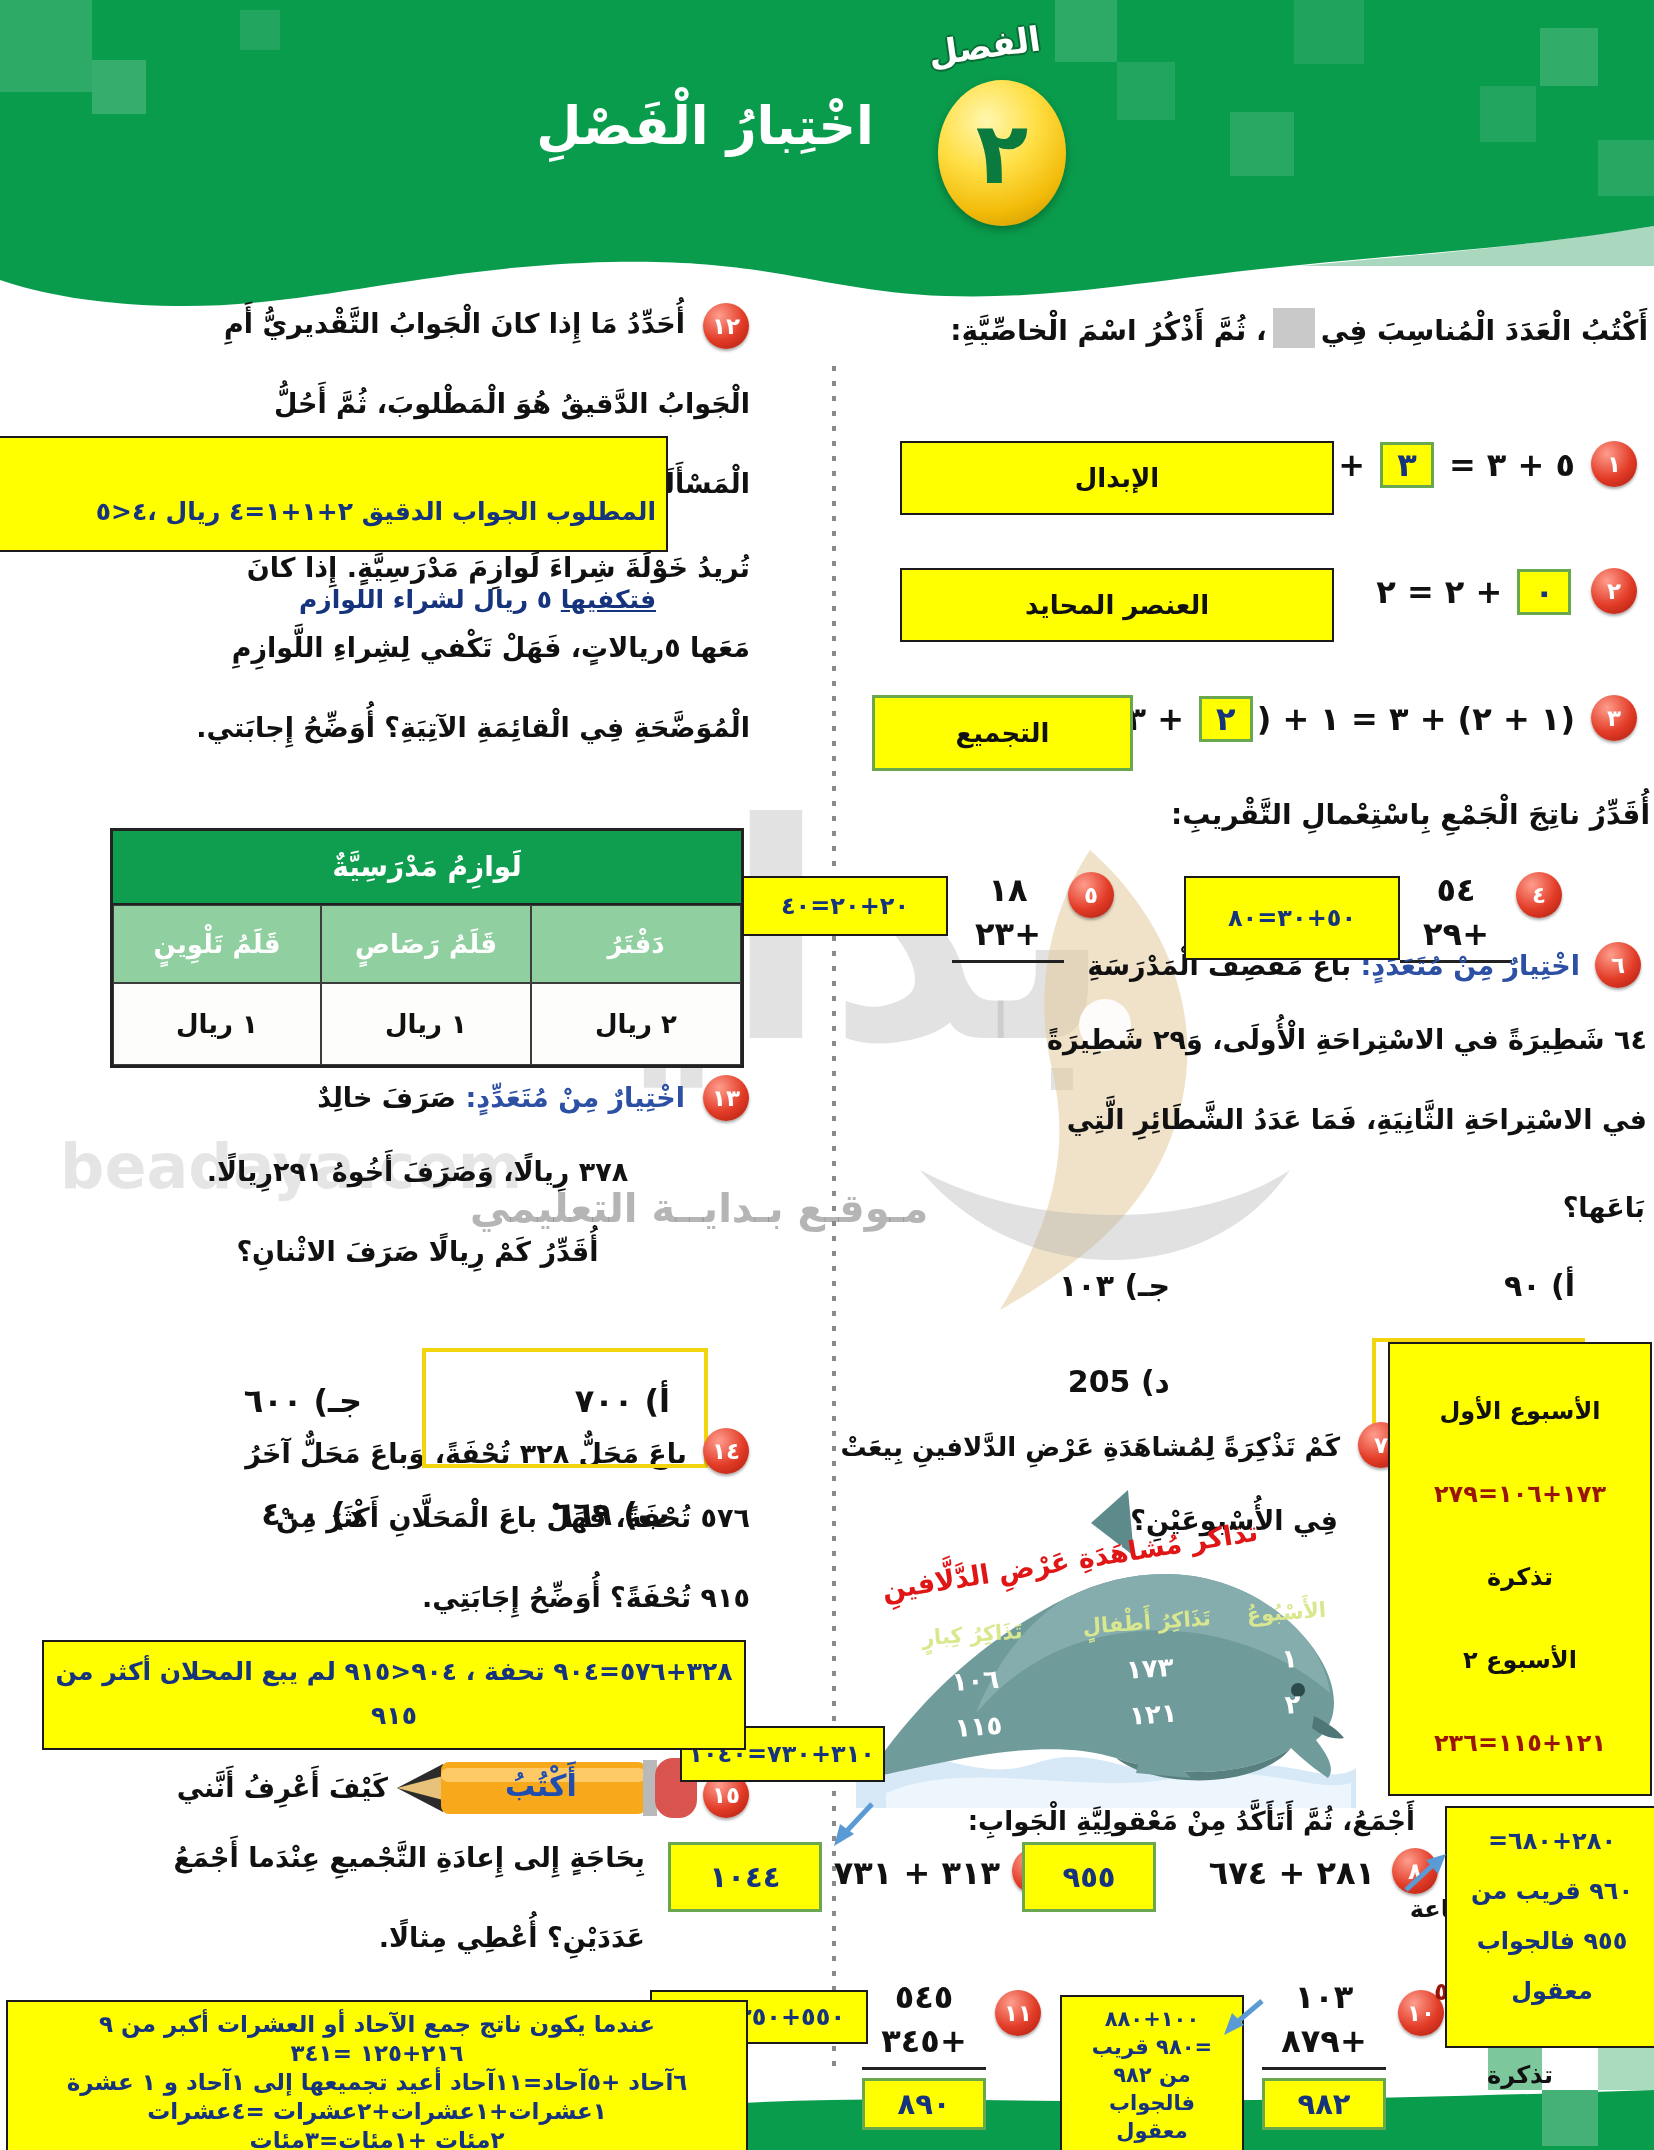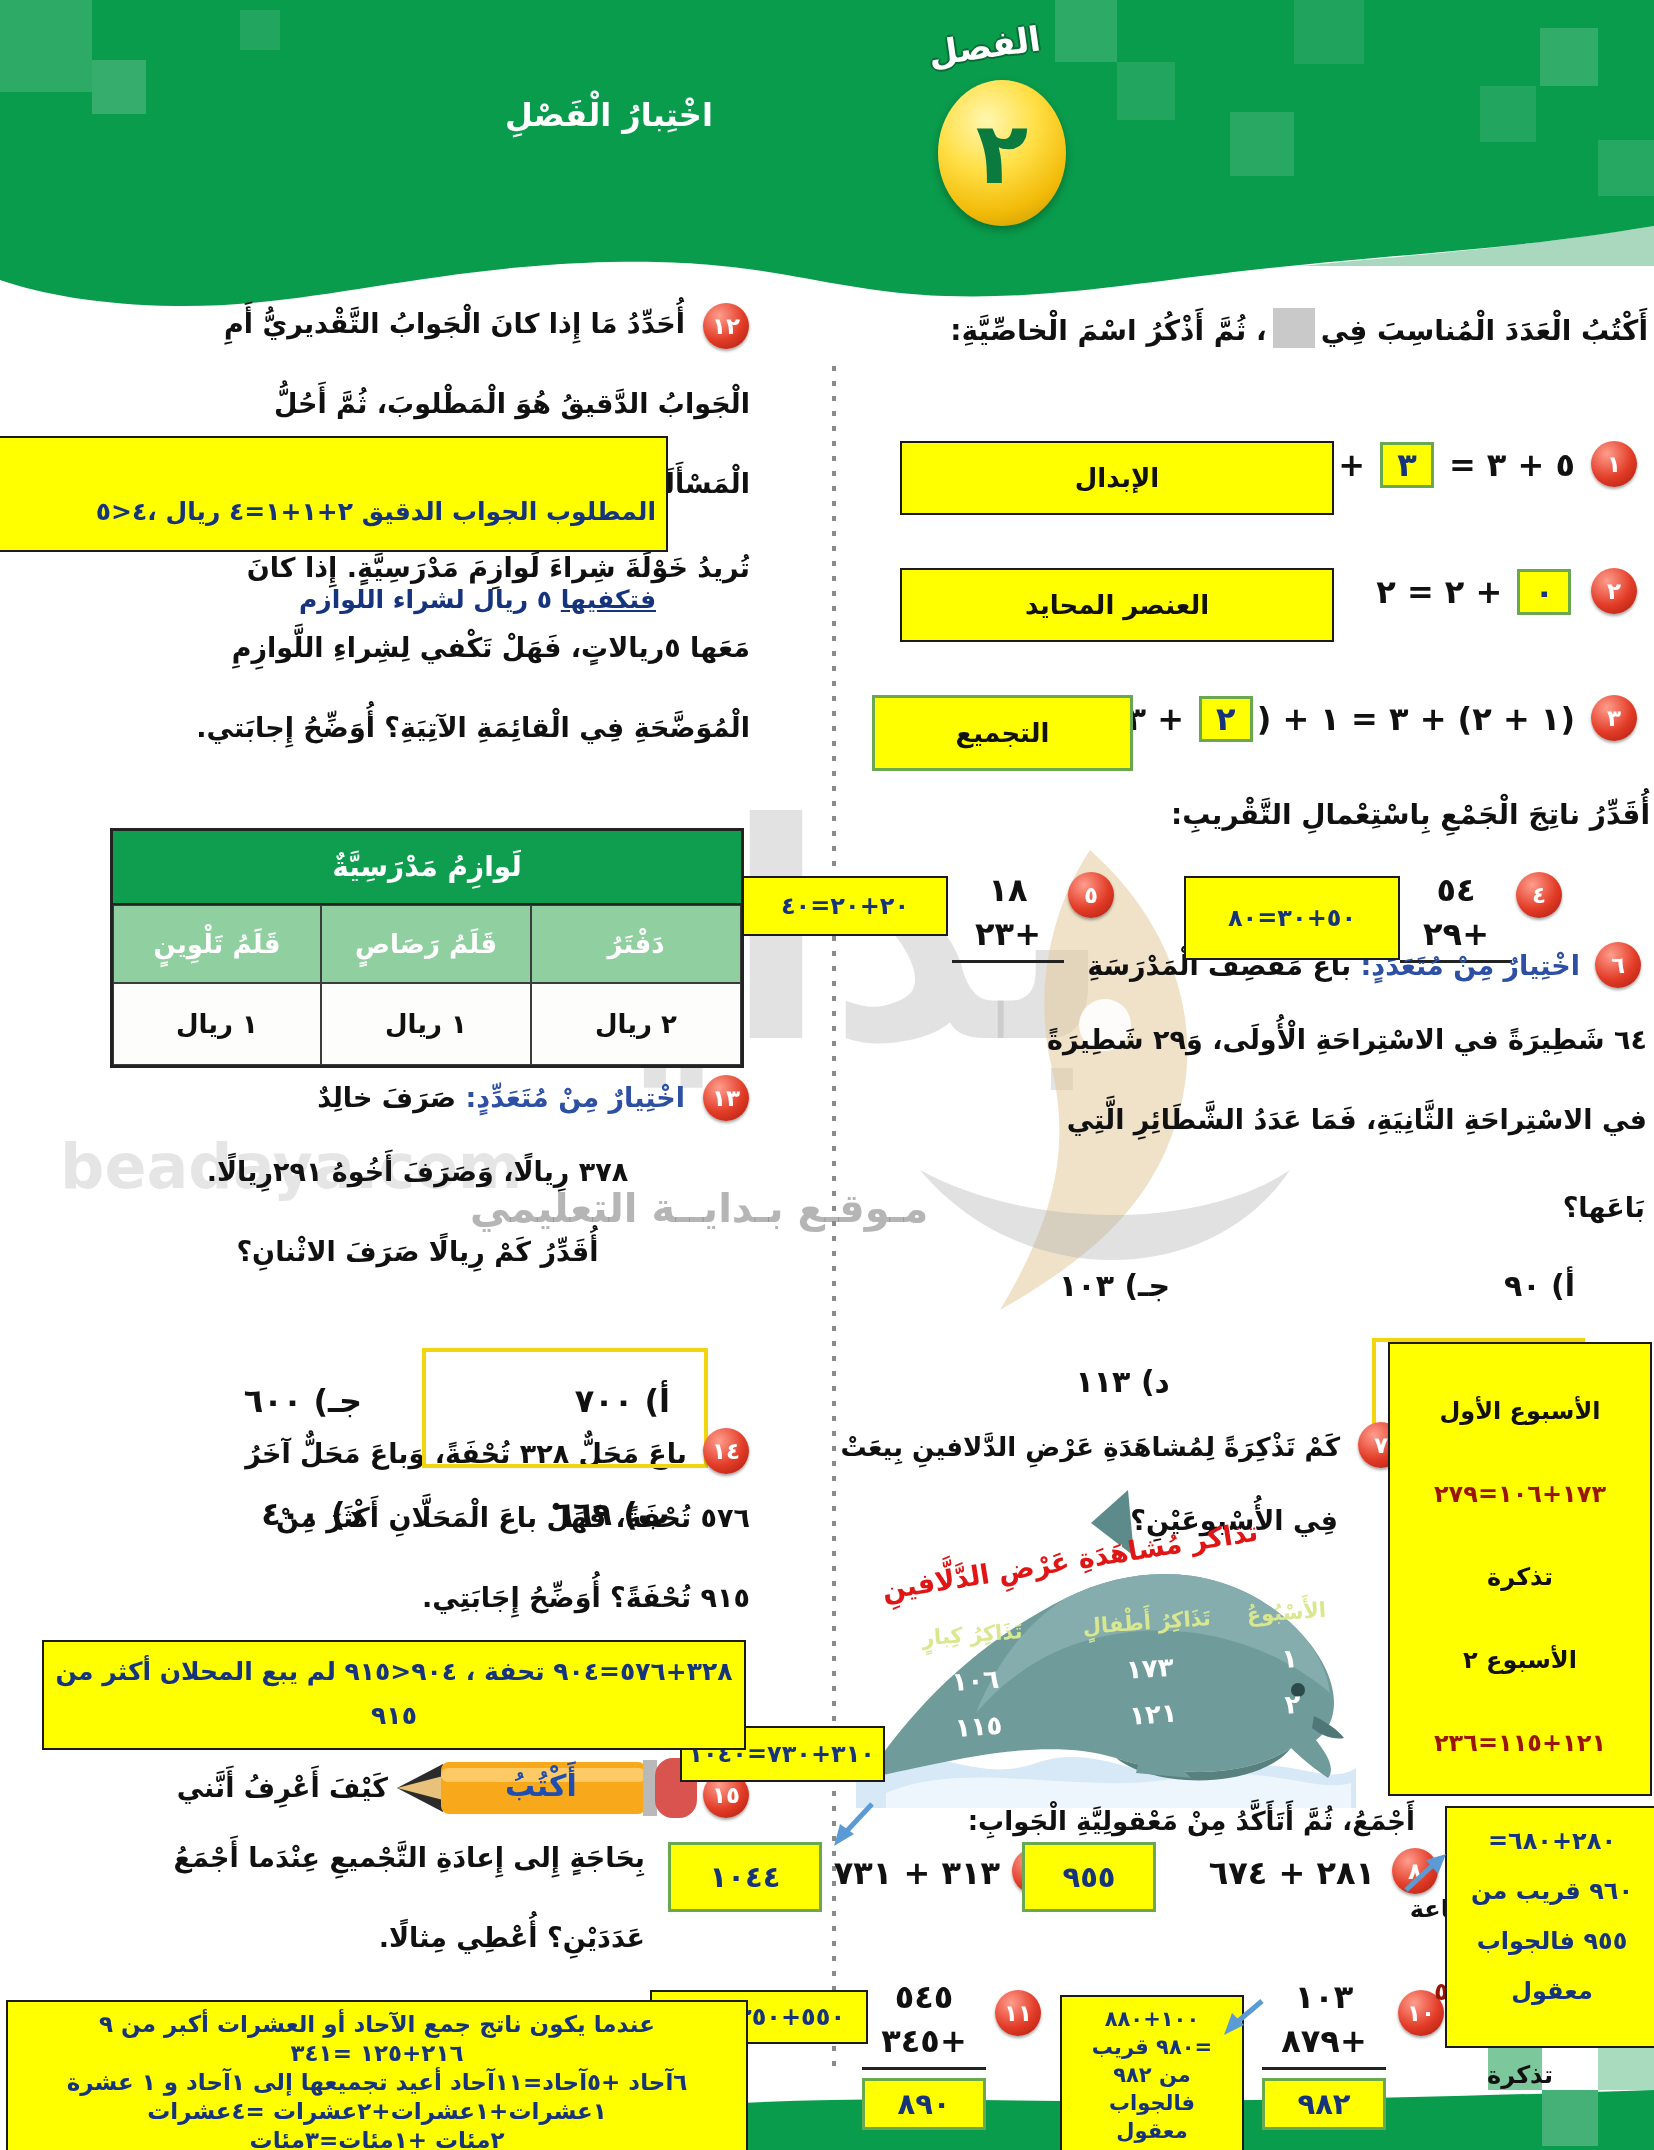--- a/index.html
+++ b/index.html
@@ -1,21 +1,21 @@
 <!DOCTYPE html>
 <html lang="ar" dir="rtl"><head>
 <meta charset="utf-8">
 <style>
   html,body{margin:0;padding:0;background:#e8e8e8;}
   .page{position:relative;width:1654px;height:2150px;background:#fff;overflow:hidden;
         font-family:"DejaVu Sans",sans-serif;direction:rtl;margin:0 auto;}
   .abs{position:absolute;}
   
   .banner-svg{position:absolute;top:0;left:0;z-index:1;}
-  .page-title{position:absolute;z-index:3;color:#fff;font-weight:bold;font-size:32px;text-align:left;}
+  .page-title{position:absolute;z-index:3;color:#fff;font-weight:bold;font-size:52px;text-align:center;}
   .fasl-label{position:absolute;z-index:4;color:#fff;font-weight:bold;font-size:34px;
               transform:rotate(-8deg);text-shadow:0 2px 0 #0a6b34,0 -2px 0 #0a6b34,2px 0 0 #0a6b34,-2px 0 0 #0a6b34;}
   .chapter-circle{position:absolute;z-index:4;width:128px;height:146px;border-radius:50%;
     background:radial-gradient(circle at 38% 28%,#fff7b0 0%,#ffdf45 38%,#f2bb09 70%,#b98f00 100%);
     display:flex;align-items:center;justify-content:center;box-shadow:0 4px 8px rgba(0,60,20,.45);}
   .chapter-circle span{color:#0b7a3e;font-size:86px;font-weight:bold;line-height:1;}
   .sq{position:absolute;z-index:2;}
   
   .ln{position:absolute;z-index:5;direction:rtl;text-align:right;font-weight:bold;color:#111;
       font-size:27px;white-space:nowrap;}
@@ -164,21 +164,21 @@
   <div class="ln" style="left:995px;top:950px;width:585px;">
     <span class="blue-tag">اخْتِيارٌ مِنْ مُتَعَدِّدٍ:</span><span> باعَ مَقْصِفُ الْمَدْرَسَةِ</span>
   </div>
   <div class="para" style="left:852px;top:1000px;width:795px;">٦٤ شَطِيرَةً في الاسْتِراحَةِ الْأُولَى، وَ٢٩ شَطِيرَةً
 في الاسْتِراحَةِ الثَّانِيَةِ، فَمَا عَدَدُ الشَّطَائِرِ الَّتِي</div>
   <div class="ln" style="left:1425px;top:1192px;width:220px;">بَاعَها؟</div>
   <div class="opt" style="left:1400px;top:1268px;width:175px;">أ) ٩٠</div>
   <div class="opt" style="left:955px;top:1268px;width:215px;">جـ) ١٠٣</div>
   <div class="hl" style="left:1372px;top:1338px;width:205px;height:96px;"></div>
   <div class="opt" style="left:1400px;top:1364px;width:160px;">ب) ٩٣</div>
-  <div class="opt" style="left:955px;top:1364px;width:215px;">د) ١١٣</div>
+  <div class="opt" style="left:955px;top:1364px;width:215px;">د) 205</div>
 
   <div class="qc" style="left:1358px;top:1422px;">
       <span>٧</span>
     </div>
   <div class="ln" style="left:862px;top:1432px;width:478px;font-size:26px;">كَمْ تَذْكِرَةً لِمُشاهَدَةِ عَرْضِ الدَّلافينِ بِيعَتْ</div>
   <div class="ln" style="left:1048px;top:1505px;width:290px;">فِي الأُسْبوعَيْنِ؟</div>
   <div class="note" style="left:1388px;top:1342px;width:244px;height:434px;padding:8px;">
     <div class="note7-line">الأسبوع الأول</div>
     <div class="note7-eq">١٧٣+١٠٦=٢٧٩</div>
     <div class="note7-line">تذكرة</div>

